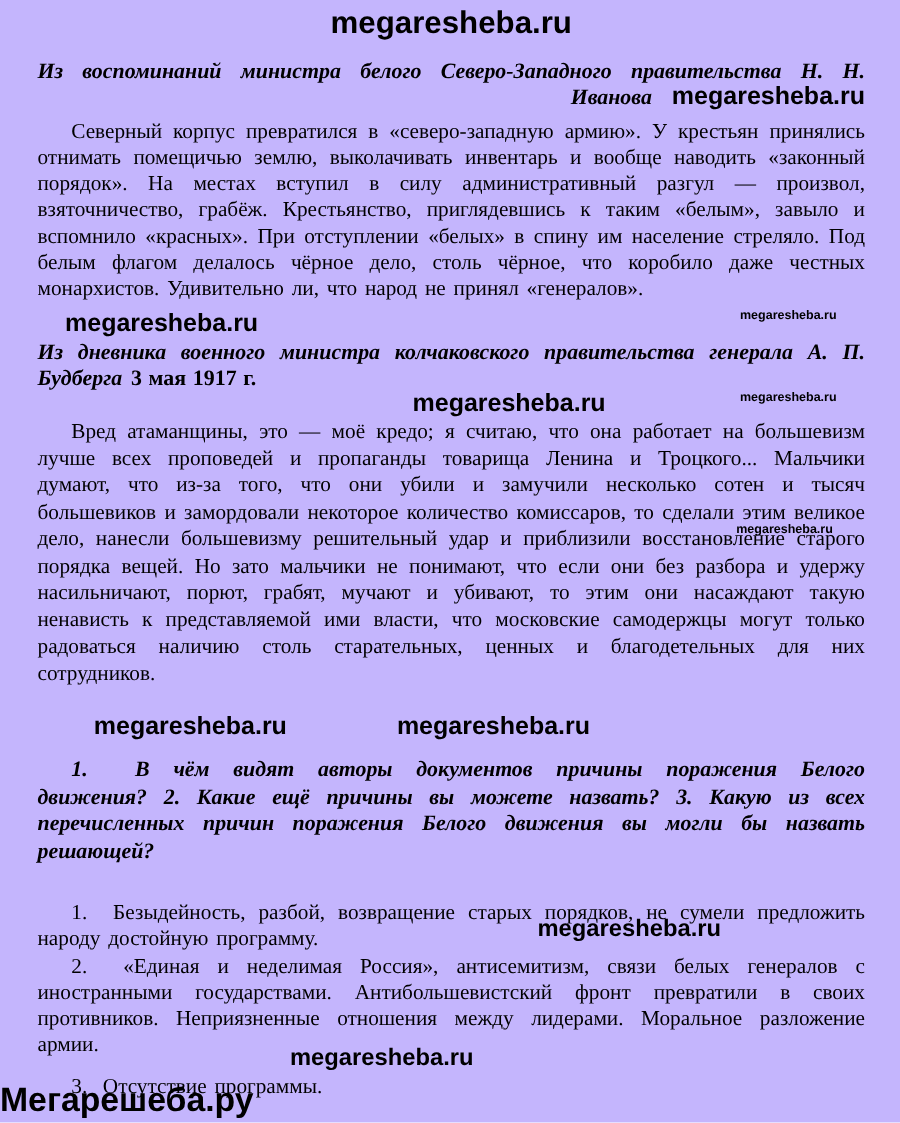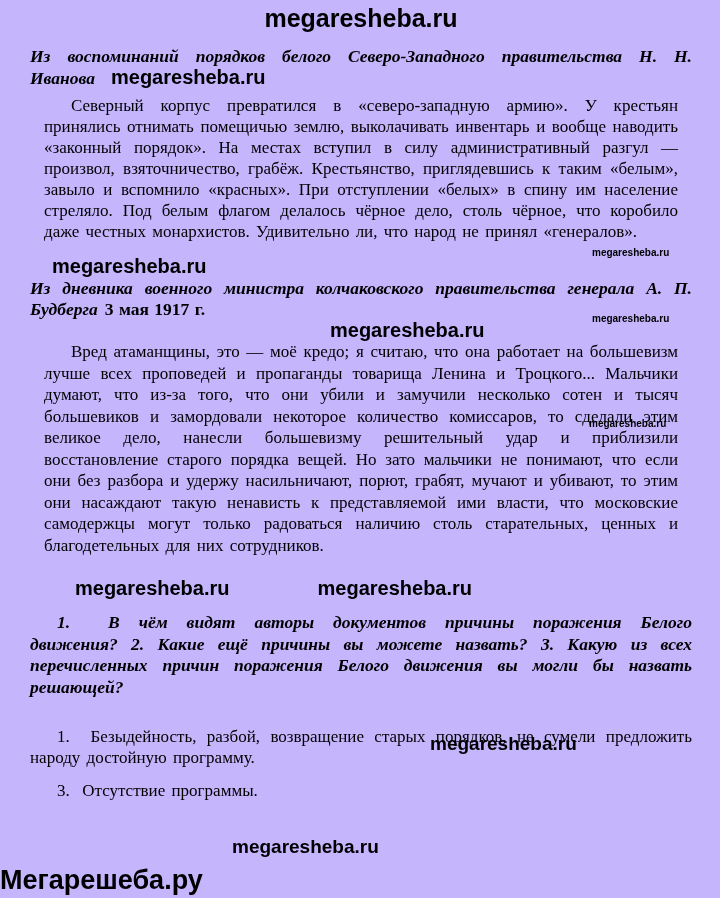--- a/index.html
+++ b/index.html
@@ -25,30 +25,30 @@
   }
 
   .h1 {
     margin-top: 13px;
     font-size: 17.5px;
     font-weight: 700;
     font-style: italic;
     line-height: 21px;
   }
   .h1-line1 { text-align: justify; text-align-last: justify; }
-  .h1-line2 { text-align: left; }
+  .h1-line2 { text-align: right; }
   .wm-inline { font-size: 20px; font-style: normal; margin-left: 16px; }
 
   .para {
     font-size: 17px;
     line-height: 21px;
     text-align: justify;
     text-indent: 27px;
     word-spacing: 2px;
-    margin: 14px;
+    margin: 0;
   }
   .para1 { margin-top: 6px; }
   .para2 { margin-top: 0; line-height: 21.5px; }
 
   .wm-line { font-size: 20px; line-height: 20px; margin-top: 8px; }
   .wm-line.left { padding-left: 22px; }
   .wm-line.center { padding-left: 300px; margin-top: 0; line-height: 21px; }
 
   .h2 {
     margin-top: 2px;
@@ -109,39 +109,40 @@
 </style>
 </head>
 <body>
 
 <div class="page">
   <div class="content">
 
     <div class="wm wm-top">megaresheba.ru</div>
 
     <div class="h1">
-      <div class="h1-line1">Из воспоминаний порядков белого Северо-Западного правительства Н. Н.</div>
+      <div class="h1-line1">Из воспоминаний министра белого Северо-Западного правительства Н. Н.</div>
       <div class="h1-line2"><span>Иванова</span><span class="wm wm-inline">megaresheba.ru</span></div>
     </div>
 
     <p class="para para1">Северный корпус превратился в «северо-западную армию». У крестьян принялись отнимать помещичью землю, выколачивать инвентарь и вообще наводить «законный порядок». На местах вступил в силу административный разгул — произвол, взяточничество, грабёж. Крестьянство, приглядевшись к таким «белым», завыло и вспомнило «красных». При отступлении «белых» в спину им население стреляло. Под белым флагом делалось чёрное дело, столь чёрное, что коробило даже честных монархистов. Удивительно ли, что народ не принял «генералов».</p>
 
     <div class="wm wm-line left">megaresheba.ru</div>
 
     <div class="h2"><span>Из дневника военного министра колчаковского правительства генерала А. П. Будберга</span><span class="date">3 мая 1917 г.</span></div>
 
     <div class="wm wm-line center">megaresheba.ru</div>
 
     <p class="para para2">Вред атаманщины, это — моё кредо; я считаю, что она работает на большевизм лучше всех проповедей и пропаганды товарища Ленина и Троцкого... Мальчики думают, что из-за того, что они убили и замучили несколько сотен и тысяч большевиков и замордовали некоторое количество комиссаров, то сделали этим великое дело, нанесли большевизму решительный удар и приблизили восстановление старого порядка вещей. Но зато мальчики не понимают, что если они без разбора и удержу насильничают, порют, грабят, мучают и убивают, то этим они насаждают такую ненависть к представляемой ими власти, что московские самодержцы могут только радоваться наличию столь старательных, ценных и благодетельных для них сотрудников.</p>
 
     <div class="wm-row"><span class="wm">megaresheba.ru</span><span class="wm wm2">megaresheba.ru</span></div>
 
     <p class="questions">1.&nbsp;&nbsp;В чём видят авторы документов причины поражения Белого движения? 2. Какие ещё причины вы можете назвать? 3. Какую из всех перечисленных причин поражения Белого движения вы могли бы назвать решающей?</p>
 
     <p class="ans ans1">1.&nbsp;&nbsp;Безыдейность, разбой, возвращение старых порядков, не сумели предложить народу достойную программу.</p>
+    <p class="ans ans2">2.&nbsp;&nbsp;«Единая и неделимая Россия», антисемитизм, связи белых генералов с иностранными государствами. Антибольшевистский фронт превратили в своих противников. Неприязненные отношения между лидерами. Моральное разложение армии.</p>
     <p class="ans ans3">3.&nbsp;&nbsp;Отсутствие программы.</p>
 
   </div>
 
   <span class="wm-stamp s1">megaresheba.ru</span>
   <span class="wm-stamp s2">megaresheba.ru</span>
   <span class="wm-stamp s3">megaresheba.ru</span>
   <span class="wm-stamp s4">megaresheba.ru</span>
   <span class="wm-stamp s5">megaresheba.ru</span>
 

